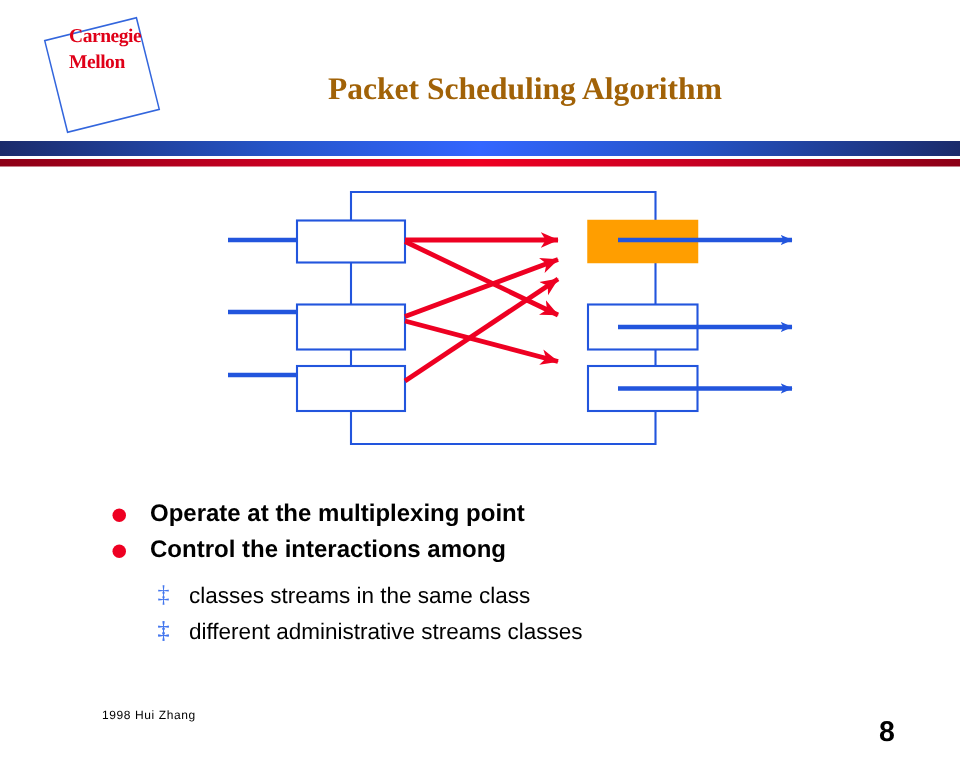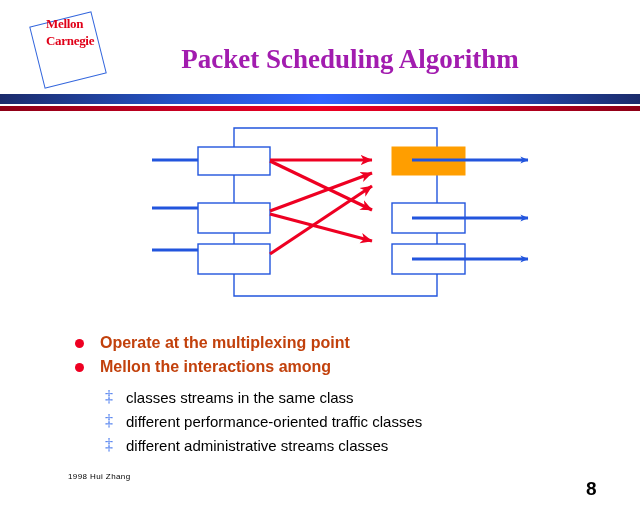--- a/index.html
+++ b/index.html
@@ -19,42 +19,42 @@
   #logo-text{
     position:absolute;left:30px;top:7px;width:85px;
     color:#e00018;font-family:"Liberation Serif",serif;font-weight:bold;
     font-size:13px;line-height:17px;letter-spacing:-0.3px;
   }
   #logo-text span{display:block;}
 
   
   #title{
     position:absolute;left:140px;top:44px;width:420px;text-align:center;
-    color:#a21caf;font-family:"Liberation Serif",serif;font-weight:bold;
-    font-size:27px;line-height:30px;white-space:nowrap;
+    color:#a16207;font-family:"Liberation Serif",serif;font-weight:bold;
+    font-size:21px;line-height:30px;white-space:nowrap;
   }
 
   
   #bar-blue{
     position:absolute;left:0;top:94px;width:640px;height:10px;
     background:linear-gradient(to right,#1b2b6b 0%,#2554c7 28%,#3366ff 50%,#2554c7 72%,#1b2b6b 100%);
   }
   #bar-red{
     position:absolute;left:0;top:106px;width:640px;height:5px;
     background:linear-gradient(to right,#8c0016 0%,#cc0022 30%,#ee0022 50%,#cc0022 70%,#8c0016 100%);
   }
 
   
   #diagram{position:absolute;left:0;top:118px;width:640px;height:190px;}
   #diagram svg{display:block;}
 
   
   #bullets{position:absolute;left:70px;top:331px;width:540px;}
   .l1{
-    position:relative;padding-left:30px;color:#c2410c;
+    position:relative;padding-left:30px;color:#000000;
     font-family:"Liberation Sans",sans-serif;font-weight:bold;
     font-size:16px;line-height:23px;margin-bottom:1px;
   }
   .l1 .dot{
     position:absolute;left:5px;top:8px;width:9px;height:9px;border-radius:50%;
     background:#ee0022;
   }
   #subbullets{position:absolute;left:105px;top:386px;width:520px;}
   .l2{
     position:relative;padding-left:21px;color:#000000;
@@ -77,22 +77,22 @@
   }
 </style>
 </head>
 <body>
 
 <div id="slide">
 
   <div id="logo">
     <div id="logo-square"></div>
     <div id="logo-text">
+      <span>Carnegie</span>
       <span>Mellon</span>
-      <span>Carnegie</span>
     </div>
   </div>
 
   <div id="title">Packet Scheduling Algorithm</div>
 
   <div id="bar-blue"></div>
   <div id="bar-red"></div>
 
   <div id="diagram">
     <svg width="640" height="190" viewBox="0 0 640 190" xmlns="http://www.w3.org/2000/svg">
@@ -157,32 +157,31 @@
     </svg>
   </div>
 
   <div id="bullets">
     <div class="l1">
       <span class="dot"></span>
       <span>Operate at the multiplexing point</span>
     </div>
     <div class="l1">
       <span class="dot"></span>
-      <span>Mellon the interactions among</span>
+      <span>Control the interactions among</span>
     </div>
   </div>
 
   <div id="subbullets">
     <div class="l2">
       <span class="dag">‡</span>
       <span>classes streams in the same class</span>
     </div>
     <div class="l2">
       <span class="dag">‡</span>
-      <span>different performance-oriented traffic classes</span>
     </div>
     <div class="l2">
       <span class="dag">‡</span>
       <span>different administrative streams classes</span>
     </div>
   </div>
 
   <div id="footer">1998  Hui Zhang</div>
   <div id="pagenum">8</div>
 

